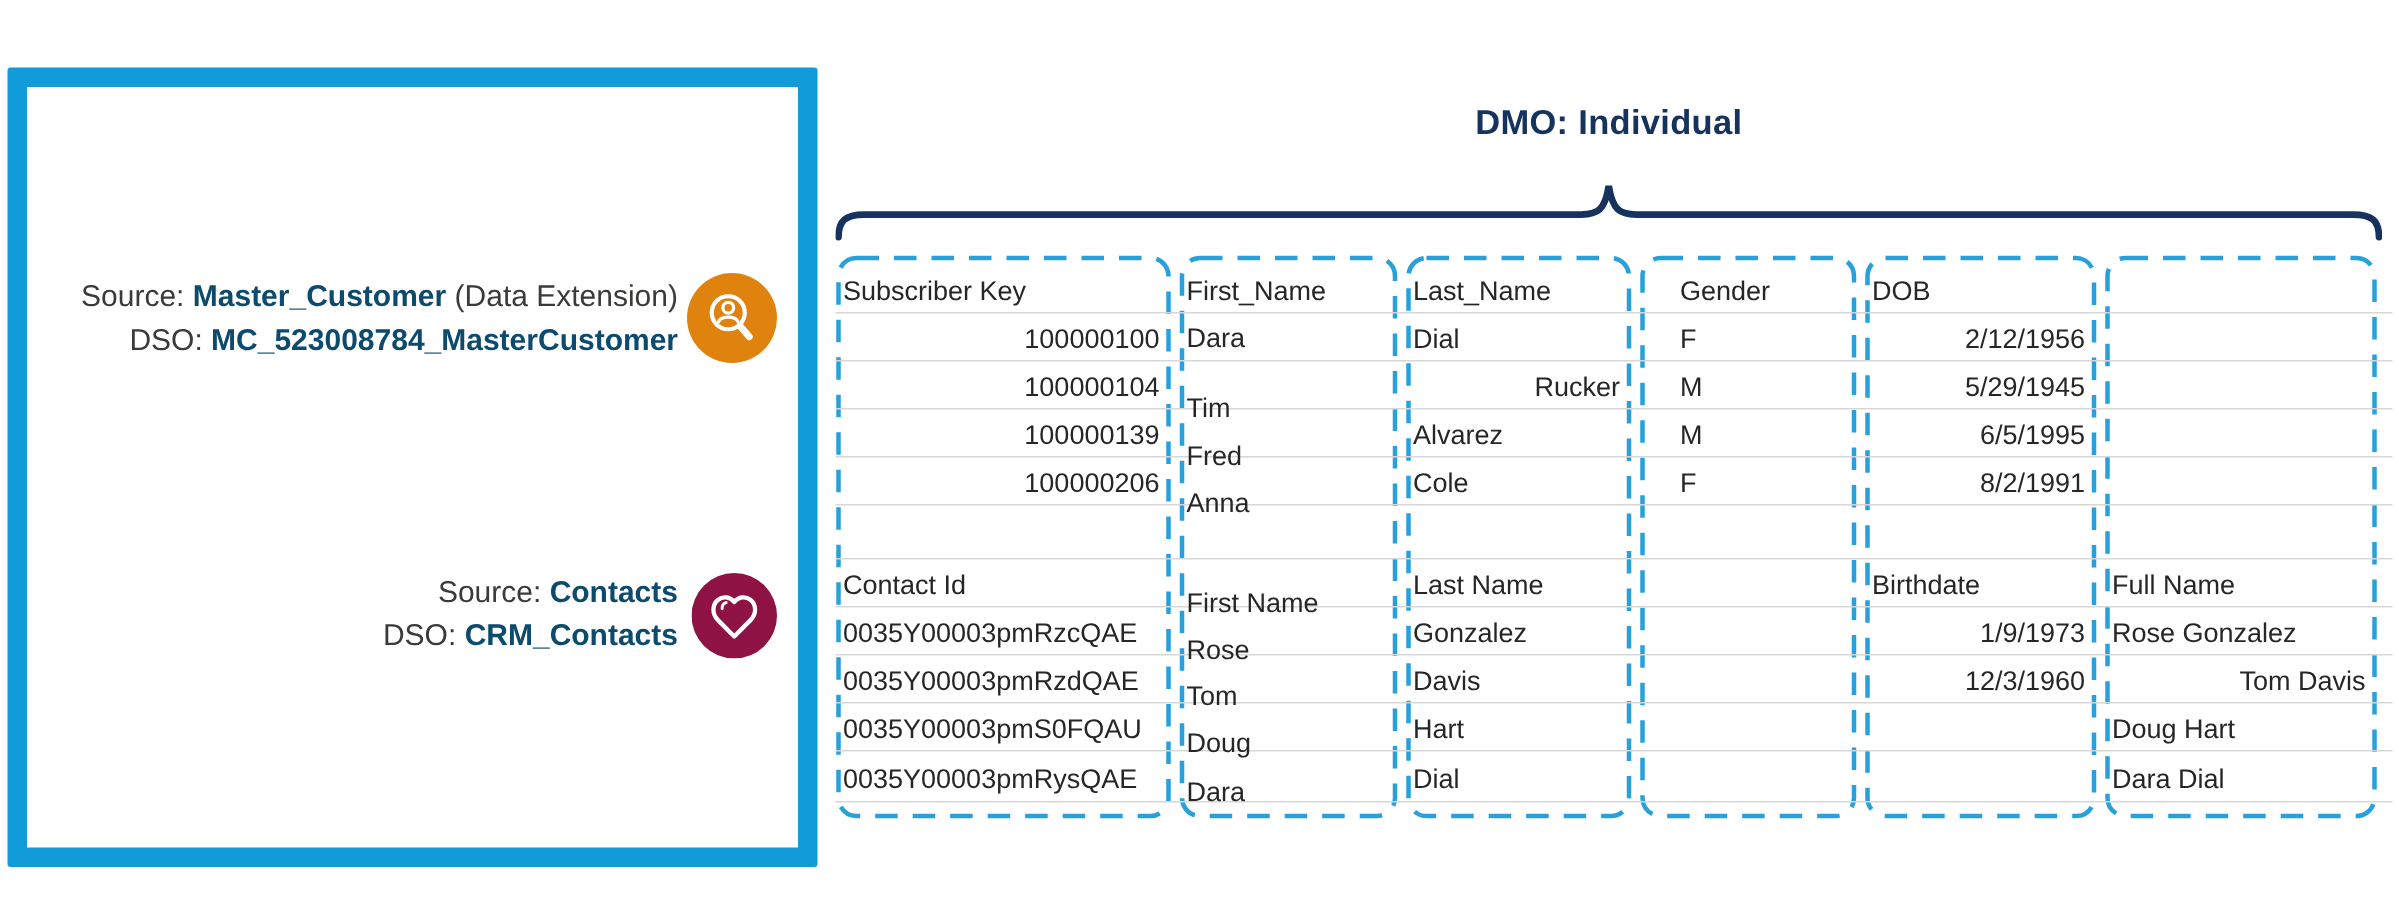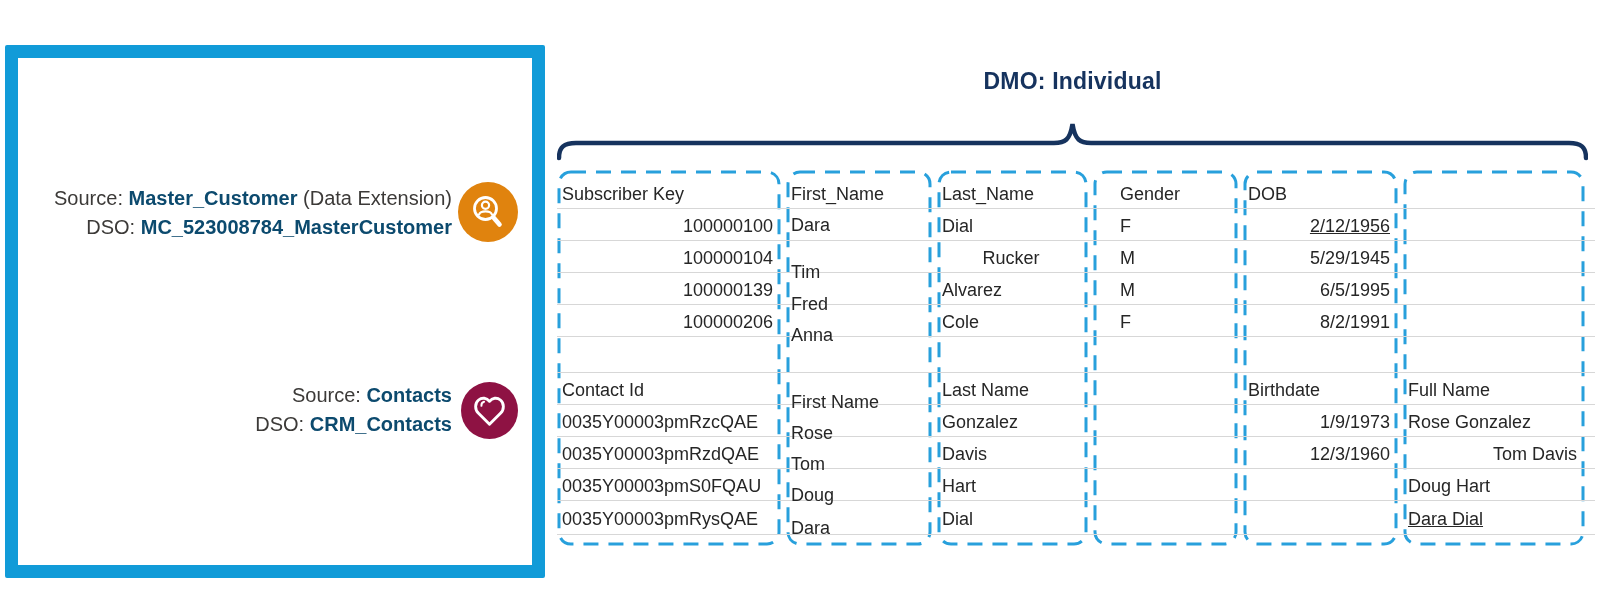--- a/index.html
+++ b/index.html
@@ -114,21 +114,21 @@
         <div class="tcell" style="height: 36px; line-height: 36px; text-align: left;"></div>
         <div class="tcell" style="height: 32px; line-height: 32px; text-align: left;">First Name</div>
         <div class="tcell" style="height: 32px; line-height: 32px; text-align: left;">Rose</div>
         <div class="tcell" style="height: 32px; line-height: 32px; text-align: left;">Tom</div>
         <div class="tcell" style="height: 32px; line-height: 32px; text-align: left;">Doug</div>
         <div class="tcell" style="height: 34px; line-height: 34px; text-align: left;">Dara</div>
       </div>
       <div class="tcol" style="left: 380px; width: 151px;">
         <div class="tcell" style="height: 38px; line-height: 44px; text-align: left;">Last_Name</div>
         <div class="tcell" style="height: 32px; line-height: 32px; text-align: left;">Dial</div>
-        <div class="tcell" style="height: 32px; line-height: 32px; text-align: center;">Rucker</div>
+        <div class="tcell" style="height: 32px; line-height: 32px; text-align: right;">Rucker</div>
         <div class="tcell" style="height: 32px; line-height: 32px; text-align: left;">Alvarez</div>
         <div class="tcell" style="height: 32px; line-height: 32px; text-align: left;">Cole</div>
         <div class="tcell" style="height: 36px; line-height: 36px; text-align: left;"></div>
         <div class="tcell" style="height: 32px; line-height: 32px; text-align: left;">Last Name</div>
         <div class="tcell" style="height: 32px; line-height: 32px; text-align: left;">Gonzalez</div>
         <div class="tcell" style="height: 32px; line-height: 32px; text-align: left;">Davis</div>
         <div class="tcell" style="height: 32px; line-height: 32px; text-align: left;">Hart</div>
         <div class="tcell" style="height: 34px; line-height: 34px; text-align: left;">Dial</div>
       </div>
       <div class="tcol" style="left: 558px; width: 145px;">
@@ -139,38 +139,38 @@
         <div class="tcell" style="height: 32px; line-height: 32px; text-align: left;">F</div>
         <div class="tcell" style="height: 36px; line-height: 36px; text-align: left;"></div>
         <div class="tcell" style="height: 32px; line-height: 32px; text-align: left;"></div>
         <div class="tcell" style="height: 32px; line-height: 32px; text-align: left;"></div>
         <div class="tcell" style="height: 32px; line-height: 32px; text-align: left;"></div>
         <div class="tcell" style="height: 32px; line-height: 32px; text-align: left;"></div>
         <div class="tcell" style="height: 34px; line-height: 34px; text-align: left;"></div>
       </div>
       <div class="tcol" style="left: 686px; width: 155px;">
         <div class="tcell" style="height: 38px; line-height: 44px; text-align: left;">DOB</div>
-        <div class="tcell" style="height: 32px; line-height: 32px; text-align: right; text-decoration: underline;">2/12/1956</div>
+        <div class="tcell" style="height: 32px; line-height: 32px; text-align: right;">2/12/1956</div>
         <div class="tcell" style="height: 32px; line-height: 32px; text-align: right; padding-left: 43px;">5/29/1945</div>
         <div class="tcell" style="height: 32px; line-height: 32px; text-align: right;">6/5/1995</div>
         <div class="tcell" style="height: 32px; line-height: 32px; text-align: right;">8/2/1991</div>
         <div class="tcell" style="height: 36px; line-height: 36px; text-align: left;"></div>
         <div class="tcell" style="height: 32px; line-height: 32px; text-align: left;">Birthdate</div>
         <div class="tcell" style="height: 32px; line-height: 32px; text-align: right;">1/9/1973</div>
         <div class="tcell" style="height: 32px; line-height: 32px; text-align: right;">12/3/1960</div>
         <div class="tcell" style="height: 34px; line-height: 34px; text-align: right;"></div>
       </div>
       <div class="tcol" style="left: 846px; width: 182px;">
         <div class="tcell" style="height: 38px; line-height: 44px; text-align: left;"></div>
         <div class="tcell" style="height: 32px; line-height: 32px; text-align: left;"></div>
         <div class="tcell" style="height: 32px; line-height: 32px; text-align: left;"></div>
         <div class="tcell" style="height: 32px; line-height: 32px; text-align: left;"></div>
         <div class="tcell" style="height: 32px; line-height: 32px; text-align: left;"></div>
         <div class="tcell" style="height: 36px; line-height: 36px; text-align: left;"></div>
         <div class="tcell" style="height: 32px; line-height: 32px; text-align: left;">Full Name</div>
         <div class="tcell" style="height: 32px; line-height: 32px; text-align: left;">Rose Gonzalez</div>
         <div class="tcell" style="height: 32px; line-height: 32px; text-align: right;">Tom Davis</div>
         <div class="tcell" style="height: 32px; line-height: 32px; text-align: left;">Doug Hart</div>
-        <div class="tcell" style="height: 34px; line-height: 34px; text-align: left; text-decoration: underline;">Dara Dial</div>
+        <div class="tcell" style="height: 34px; line-height: 34px; text-align: left;">Dara Dial</div>
       </div>
     </div>
 
 </div>
 
 </body></html>

